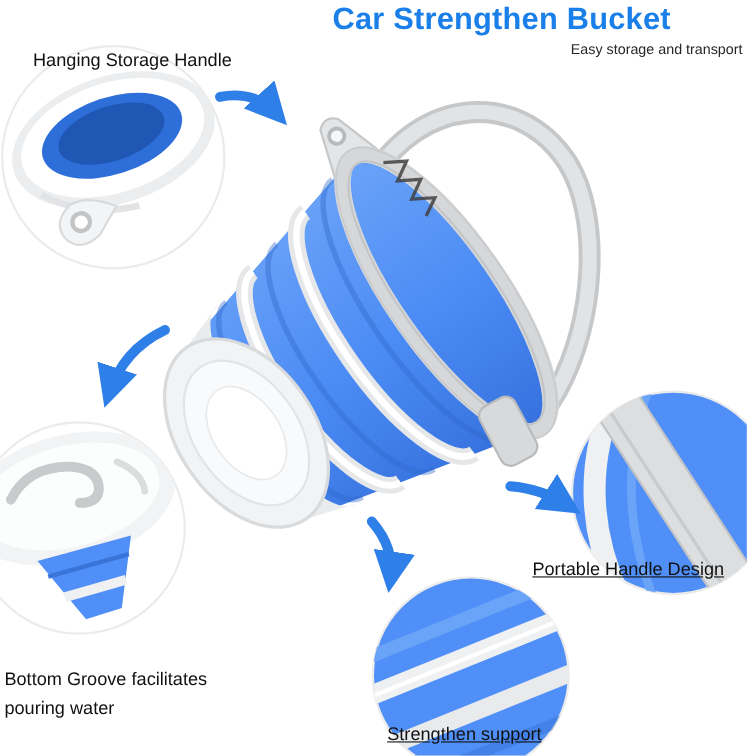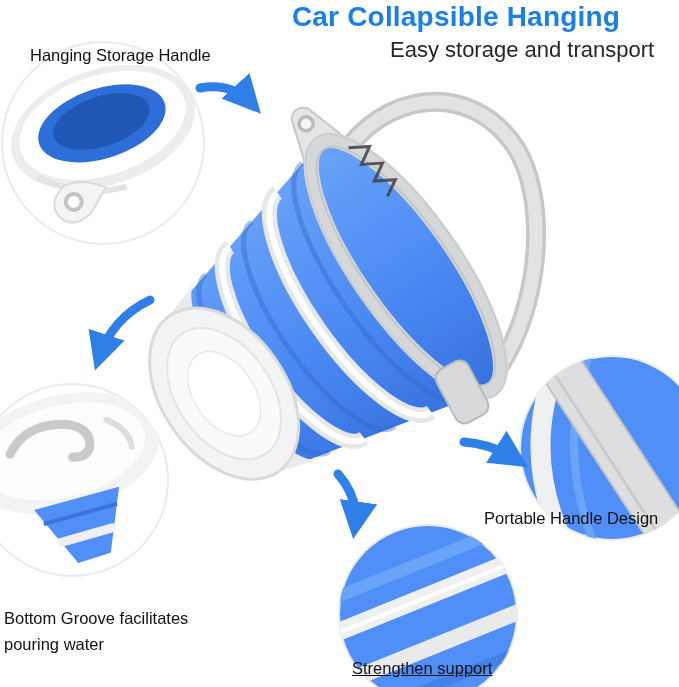--- a/index.html
+++ b/index.html
@@ -7,27 +7,27 @@
   body { font-family: "Liberation Sans", sans-serif; }
   .page { position: relative; width: 679px; height: 687px; overflow: hidden; background: #fff; }
   .art { position: absolute; left: 0; top: 0; width: 679px; height: 687px; z-index: 1; }
   .txt { position: absolute; z-index: 2; }
   .title {
     left: 238px; top: 1px; width: 436px; text-align: center;
     font-size: 28px; font-weight: bold; color: var(--title-blue, #1a7fe8);
     letter-spacing: 0.2px;
   }
   .subtitle {
-    left: 390px; top: 37px; width: 285px; text-align: left;
-    font-size: 22px; color: #262626;
+    left: 390px; top: 37px; width: 285px; text-align: right;
+    font-size: 13px; color: #262626;
   }
   .label { font-size: 16.5px; color: var(--text-dark, #111111); }
   .label-hanging    { left: 30px;  top: 46px; }
   .label-groove     { left: 4px;   top: 559px; width: 222px; line-height: 1.55; margin-top: 47px; }
-  .label-handle     { left: 484px; top: 509px; }
+  .label-handle     { left: 484px; top: 509px; text-decoration: underline; }
   .label-strengthen { left: 352px; top: 659px; text-decoration: underline; }
   .arrow { stroke: var(--arrow-blue, #2f7fe8); stroke-width: 9; fill: none; stroke-linecap: round; }
 </style>
 </head>
 <body>
 
 <div class="page">
 
   <svg class="art" viewBox="0 0 679 687" xmlns="http://www.w3.org/2000/svg">
     <defs>
@@ -155,20 +155,20 @@
         </g>
       </g>
     </g>
 
     <path class="arrow" d="M 200 88 Q 232 82 252 104" marker-end="url(#ah)"></path>
     <path class="arrow" d="M 150 300 Q 112 318 99 358" marker-end="url(#ah)"></path>
     <path class="arrow" d="M 464 442 Q 492 444 517 460" marker-end="url(#ah)"></path>
     <path class="arrow" d="M 338 474 Q 359 498 355 526" marker-end="url(#ah)"></path>
   </svg>
 
-  <div class="txt title">Car Collapsible Hanging</div>
+  <div class="txt title">Car Strengthen Bucket</div>
   <div class="txt subtitle">Easy storage and transport</div>
 
   <div class="txt label label-hanging">Hanging Storage Handle</div>
   <div class="txt label label-groove">Bottom Groove facilitates pouring water</div>
   <div class="txt label label-handle">Portable Handle Design</div>
   <div class="txt label label-strengthen">Strengthen support</div>
 </div>
 
 </body></html>

